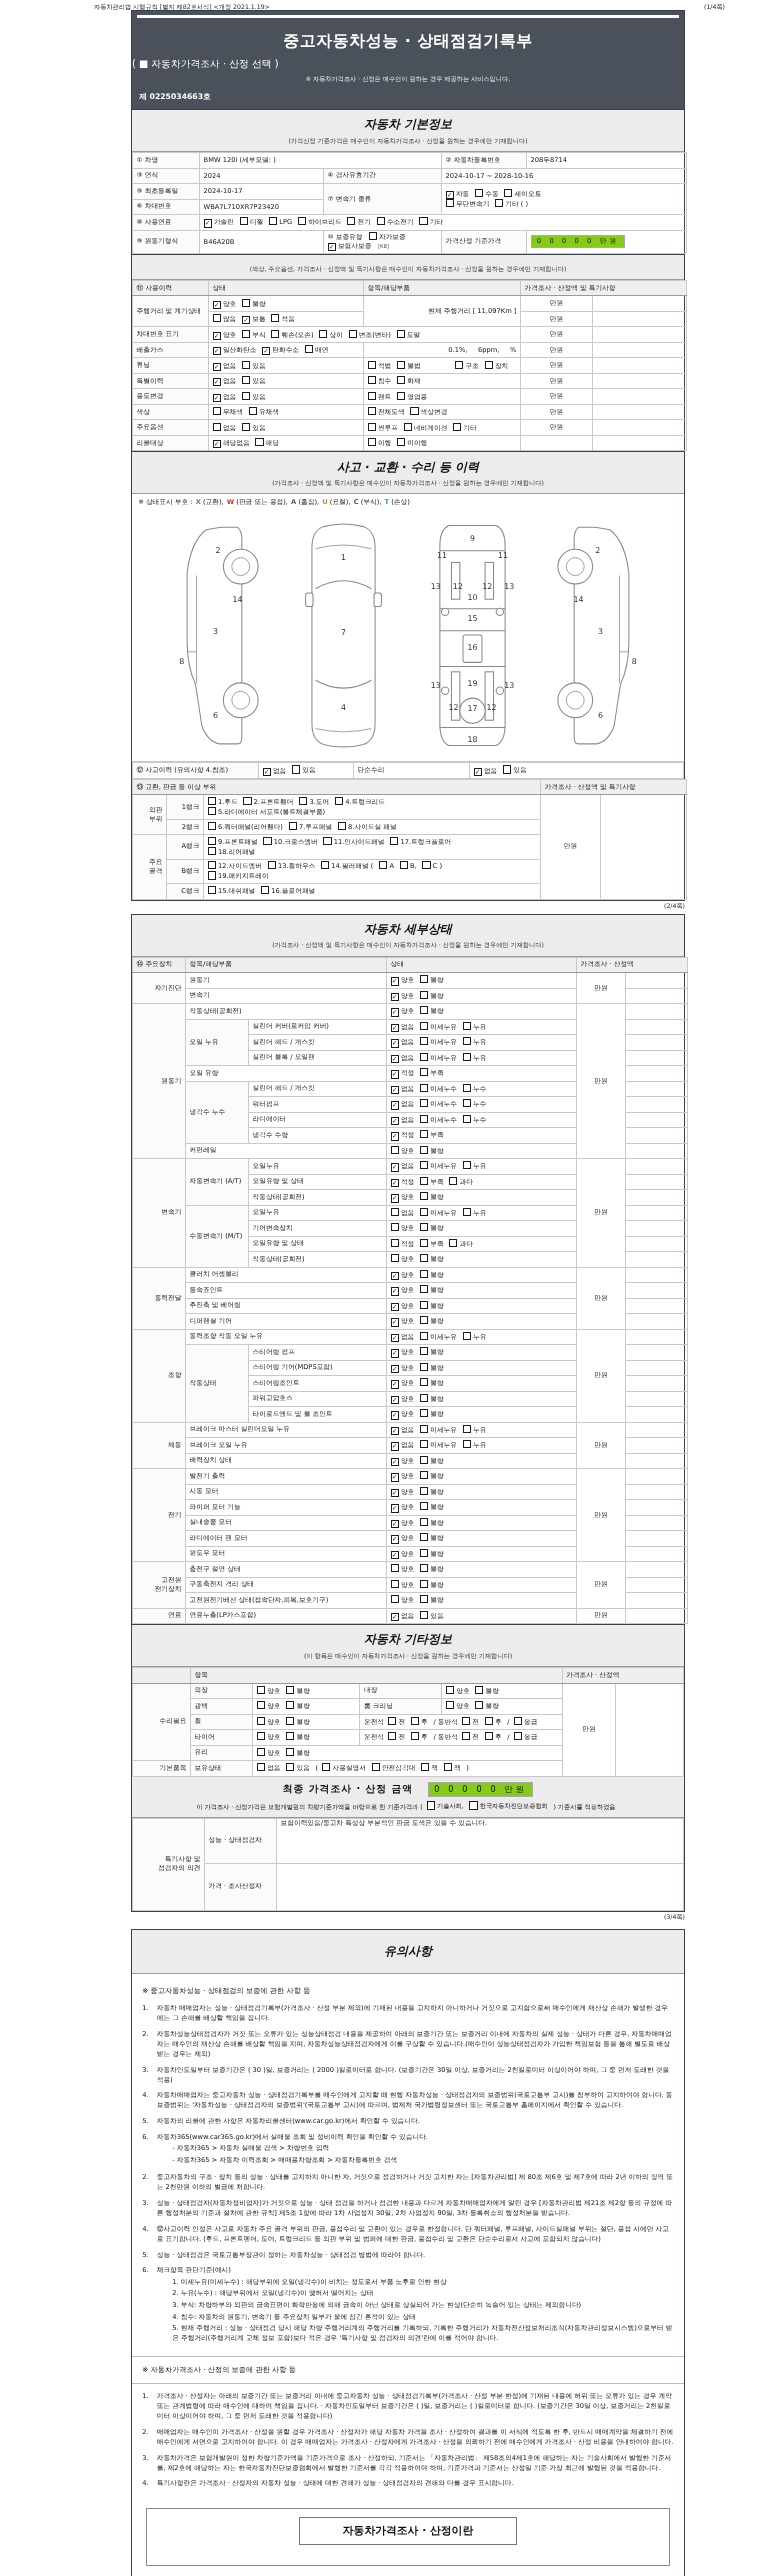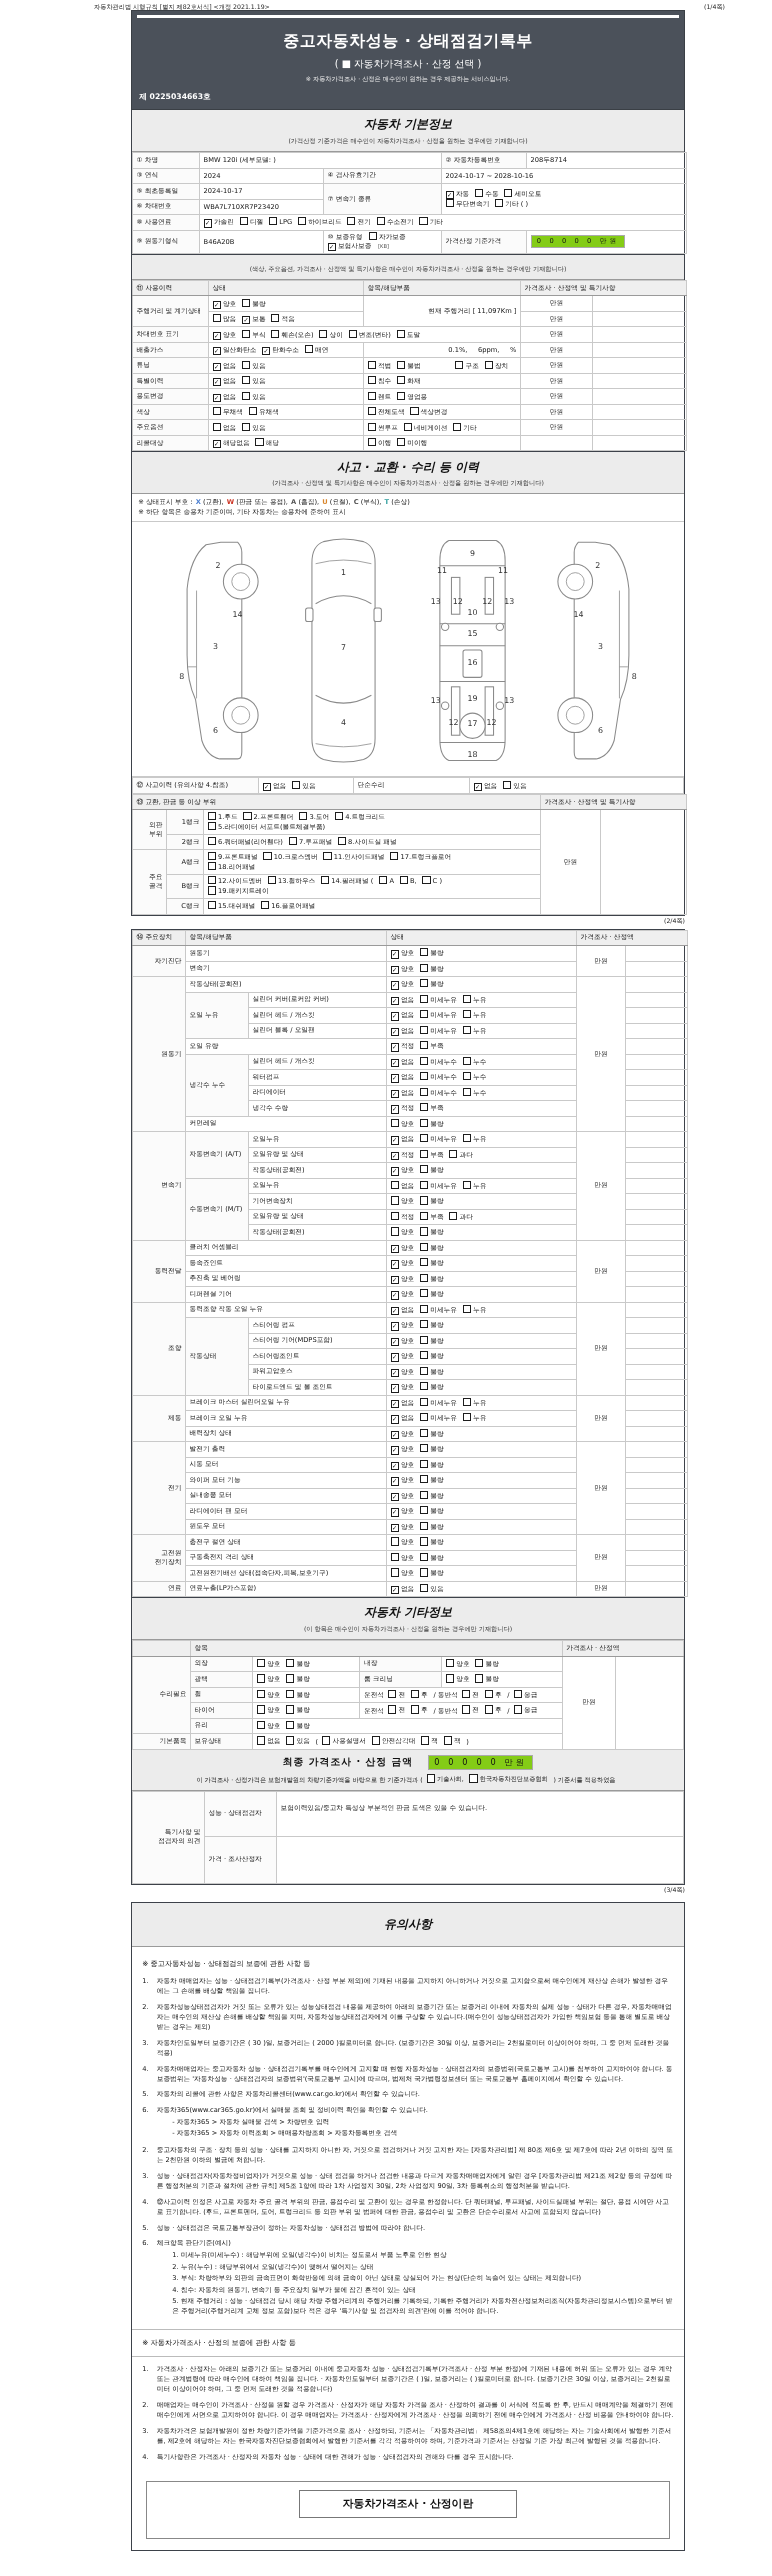--- a/index.html
+++ b/index.html
@@ -7,21 +7,21 @@
        font-family:"DejaVu Sans","Liberation Sans",sans-serif;overflow:hidden;}
   .canvas{position:relative;width:612px;height:2576px;}
   .topline{position:absolute;left:94px;top:3.1px;width:631px;display:flex;
            justify-content:space-between;font-size:6.2px;color:#222;}
   .form{position:absolute;left:131px;top:10.3px;width:554px;}
   .pagemark{text-align:right;font-size:6.2px;color:#222;margin:1px 0 3.1px;}
   
   .darkhead{background:#4b515a;color:#fff;border:1px solid #3a3f45;padding:2.1px 0 7.2px;}
   .wline{height:2.6px;background:#fff;margin:2.1px 5.2px 13.4px;}
   .dh-title{text-align:center;font-size:16px;font-weight:bold;letter-spacing:0.5px;}
-  .dh-sub{text-align:center;font-size:9.8px;margin-top:5.2px;}
+  .dh-sub{text-align:left;font-size:9.8px;margin-top:5.2px;}
   .dh-note{text-align:center;font-size:6.2px;margin-top:4.1px;color:#eee;}
   .dh-docno{font-size:7.7px;font-weight:bold;margin:8.2px 0 0 7.2px;}
   
   .box{border:1.5px solid #3d424a;border-top:none;background:#fff;}
   .box.topb{border-top:1.5px solid #3d424a;}
   .sec-head{background:#ececec;text-align:center;padding:6.2px 3.1px 5.2px;border-bottom:0.5px solid #9a9a9a;}
   .sec-title{font-size:12px;font-weight:bold;font-style:italic;}
   .sec-sub{font-size:6.2px;color:#333;margin-top:3.6px;}
   table{width:100%;border-collapse:collapse;font-size:6.7px;table-layout:fixed;}
   td,th{border:0.5px solid #c9c9c9;padding:1.5px 3.6px;vertical-align:middle;text-align:left;
@@ -229,21 +229,20 @@
       </tbody>
         </table>
     </div>
 
     <div class="box">
       <div class="sec-head">
         <div class="sec-title">사고 · 교환 · 수리 등 이력</div>
         <div class="sec-sub">(가격조사 · 산정액 및 특기사항은 매수인이 자동차가격조사 · 산정을 원하는 경우에만 기재합니다)</div>
       </div>
       <div class="legendline"><span>※ 상태표시 부호 :</span><span id="legend-codes"><span class="code" style="color: rgb(74, 126, 208);">X</span><span> (교환),</span><span class="code" style="color: rgb(204, 51, 34);">W</span><span> (판금 또는 용접),</span><span class="code" style="color: rgb(85, 85, 85);">A</span><span> (흠집),</span><span class="code" style="color: rgb(216, 134, 44);">U</span><span> (요철),</span><span class="code" style="color: rgb(85, 85, 85);">C</span><span> (부식),</span><span class="code" style="color: rgb(47, 158, 158);">T</span><span> (손상)</span></span></div>
-      <div class="note2">※ 하단 항목은 승용차 기준이며, 기타 자동차는 승용차에 준하여 표시</div>
 
       <div class="diagram">
         <svg id="dv-side-left" width="111" height="242" viewBox="0 0 200 460">
           <g transform="translate(100,232) rotate(-90)" fill="#fff" stroke="#8a8a8a" stroke-width="2">
             <path d="M-205,42 L-205,8 Q-200,-16 -170,-26 L-92,-38 Q-58,-54 -8,-54 L118,-54 Q178,-48 202,-18 L207,10 L207,42 Q198,50 188,50 L-192,50 Q-205,50 -205,42 Z"></path>
             <path d="M-90,-36 L115,-36" stroke-width="1.5"></path>
             <line x1="-30" y1="-52" x2="-30" y2="-36" stroke-width="1.5"></line>
             <circle cx="-122" cy="48" r="33"></circle>
               <circle cx="-122" cy="48" r="17" stroke-width="1.5"></circle>
             <circle cx="132" cy="48" r="33"></circle>
@@ -385,20 +384,24 @@
         <tr>
           <td class="lab center">C랭크</td>
           <td><span class="cb"><span class="bx"></span><span class="lb">15.대쉬패널</span></span><span class="cb"><span class="bx"></span><span class="lb">16.플로어패널</span></span></td>
         </tr>
       </tbody>
         </table>
     </div>
     <div class="pagemark">(2/4쪽)</div>
 
     <div class="box topb">
+      <div class="sec-head">
+        <div class="sec-title">자동차 세부상태</div>
+        <div class="sec-sub">(가격조사 · 산정액 및 특기사항은 매수인이 자동차가격조사 · 산정을 원하는 경우에만 기재합니다)</div>
+      </div>
       <table>
         <colgroup>
             <col style="width:53px">
             <col style="width:63px">
             <col style="width:138px">
             <col style="width:190px">
             <col style="width:49px">
             <col style="width:62px">
           </colgroup>
         <tbody>
@@ -714,21 +717,21 @@
       <table>
         <colgroup>
             <col style="width:72px">
             <col style="width:72px">
             <col>
           </colgroup>
         <tbody>
             <tr style="height:45px">
           <td class="lab center" rowspan="2">특기사항 및 점검자의 의견</td>
           <td class="lab">성능 · 상태점검자</td>
-          <td style="vertical-align:top;padding-top:12px">보험이력있음/중고차 특성상 부분적인 판금 도색은 있을 수 있습니다.</td>
+          <td style="vertical-align:top;padding-top:0">보험이력있음/중고차 특성상 부분적인 판금 도색은 있을 수 있습니다.</td>
         </tr>
         <tr style="height:47px">
           <td class="lab">가격 · 조사산정자</td>
           <td></td>
         </tr>
       </tbody>
         </table>
     </div>
     <div class="pagemark">(3/4쪽)</div>
 

